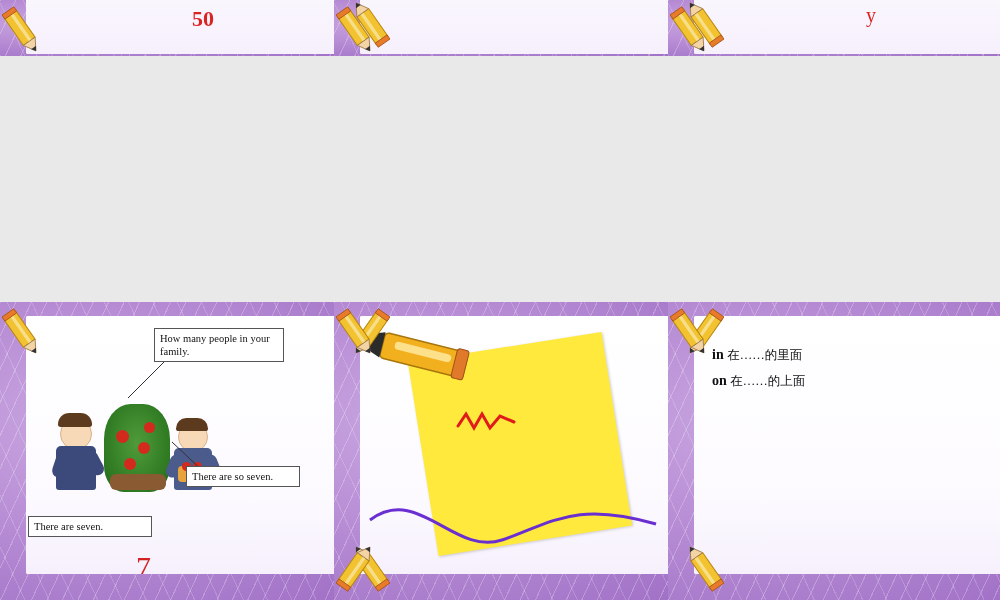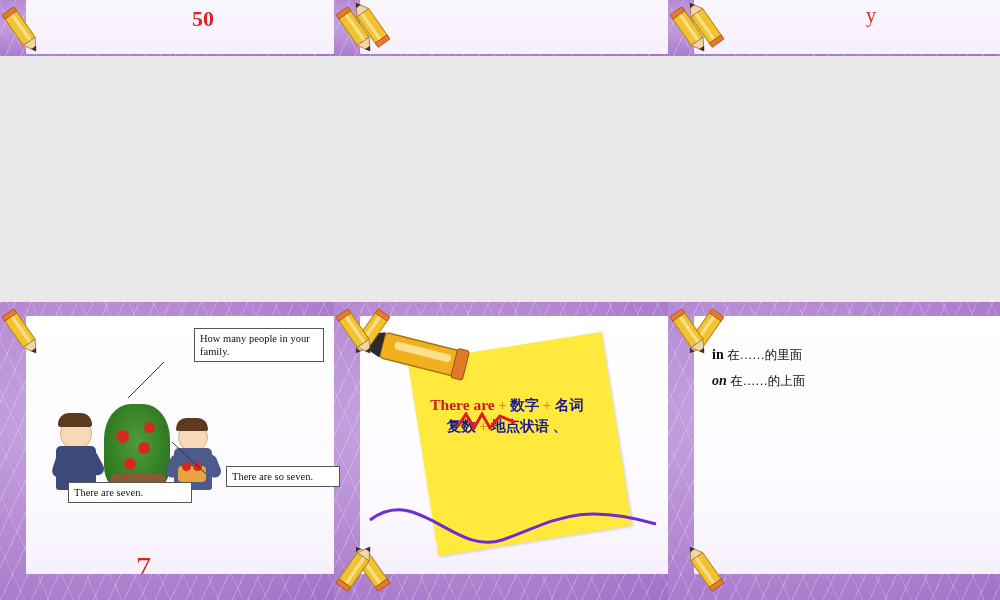--- a/index.html
+++ b/index.html
@@ -84,21 +84,20 @@
   .bubble {
     position: absolute;
     background: #fff;
     border: 1px solid #555;
     font-size: 10.5px;
     font-family: "Liberation Serif", serif;
     color: #111;
     padding: 3px 5px;
     line-height: 13px;
     z-index: 4;
-    margin-left: 40px;
   }
   .clayfig { position: absolute; }
   .head { border-radius: 50%; background: #f7d9b8; border: 1px solid #d9b189; }
   .body-blue { background: #4a5b8c; border-radius: 5px 5px 3px 3px; }
   .body-navy { background: #3b4a7a; border-radius: 5px 5px 3px 3px; }
 
   
   .note {
     position: absolute;
     background: #ffe93d;
@@ -241,21 +240,21 @@
           <div class="bubble" style="left:128px;top:12px;width:118px;">How many people in your family.</div>
           <svg style="position:absolute;left:92px;top:44px;width:48px;height:46px;z-index:3;" viewBox="0 0 48 46">
             <polyline points="46,2 10,38" fill="none" stroke="#333" stroke-width="1"></polyline>
           </svg>
 
           <div class="bubble" style="left:160px;top:150px;width:102px;">There are so seven.</div>
           <svg style="position:absolute;left:132px;top:120px;width:50px;height:46px;z-index:3;" viewBox="0 0 50 46">
             <polyline points="48,38 14,6" fill="none" stroke="#333" stroke-width="1"></polyline>
           </svg>
 
-          <div class="bubble" style="left:2px;top:166px;width:112px;">There are seven.</div>
+          <div class="bubble" style="left:2px;top:200px;width:112px;">There are seven.</div>
 
           <div style="position:absolute;left:110px;bottom:-10px;color:#d22222;font-size:30px;font-family:'Liberation Serif',serif;">7</div>
         </div>
       </div>
       <svg class="pencil tl" viewBox="0 0 64 64">
         <g transform="rotate(-35 32 32)">
           <rect x="14" y="6" width="17" height="40" fill="#f2c230" stroke="#b8860b" stroke-width="1.2"></rect>
           <rect x="22" y="6" width="4" height="40" fill="#f7df8a"></rect>
           <rect x="14" y="2" width="17" height="6" fill="#e87b2a" stroke="#a85418" stroke-width="1"></rect>
           <polygon points="14,46 31,46 22.5,60" fill="#f2d4a6" stroke="#a07c4a" stroke-width="1"></polygon>
@@ -298,35 +297,20 @@
           </svg>
 
           <svg style="position:absolute;left:96px;top:92px;width:60px;height:26px;z-index:7;" viewBox="0 0 60 26">
             <polyline points="2,18 10,6 18,20 26,6 34,20 44,8 58,14" fill="none" stroke="#e01b1b" stroke-width="3" stroke-linecap="round"></polyline>
           </svg>
 
           <svg style="position:absolute;left:8px;top:178px;width:290px;height:70px;z-index:7;" viewBox="0 0 290 70">
             <path d="M2,26 C50,-10 86,62 134,46 C182,30 206,6 288,30" fill="none" stroke="#6a2fd0" stroke-width="3"></path>
           </svg>
 
-          <div class="note-text">
-            <div>
-              <span class="ta">There are</span>
-              <span class="plus">+</span>
-              <span class="cn">数字</span>
-              <span class="plus">+</span>
-              <span class="cn">名词</span>
-            </div>
-            <div>
-              <span class="cn">复数</span>
-              <span class="plus">+</span>
-              <span class="cn">地点状语</span>
-              <span class="cn">、</span>
-            </div>
-          </div>
         </div>
       </div>
       <svg class="pencil tl" viewBox="0 0 64 64">
         <g transform="rotate(-35 32 32)">
           <rect x="14" y="6" width="17" height="40" fill="#f2c230" stroke="#b8860b" stroke-width="1.2"></rect>
           <rect x="22" y="6" width="4" height="40" fill="#f7df8a"></rect>
           <rect x="14" y="2" width="17" height="6" fill="#e87b2a" stroke="#a85418" stroke-width="1"></rect>
           <polygon points="14,46 31,46 22.5,60" fill="#f2d4a6" stroke="#a07c4a" stroke-width="1"></polygon>
           <polygon points="19,55 26,55 22.5,60" fill="#333"></polygon>
         </g>
@@ -362,21 +346,21 @@
 
     <div class="slide">
       <div class="inner">
         <div class="content" style="padding:26px 16px 0 18px;box-sizing:border-box;">
           <div style="font-size:14px;line-height:26px;font-family:'Liberation Serif',serif;color:#111;">
             <div>
               <span style="font-weight:bold;margin-top:48px;">in</span>
               <span style="font-size:12.5px;">在……的里面</span>
             </div>
             <div>
-              <span style="font-weight:bold;font-style:italic;">on</span>
+              <span style="font-weight:bold;">on</span>
               <span style="font-size:12.5px;">在……的上面</span>
             </div>
           </div>
         </div>
       </div>
       <svg class="pencil tl" viewBox="0 0 64 64">
         <g transform="rotate(-35 32 32)">
           <rect x="14" y="6" width="17" height="40" fill="#f2c230" stroke="#b8860b" stroke-width="1.2"></rect>
           <rect x="22" y="6" width="4" height="40" fill="#f7df8a"></rect>
           <rect x="14" y="2" width="17" height="6" fill="#e87b2a" stroke="#a85418" stroke-width="1"></rect>

